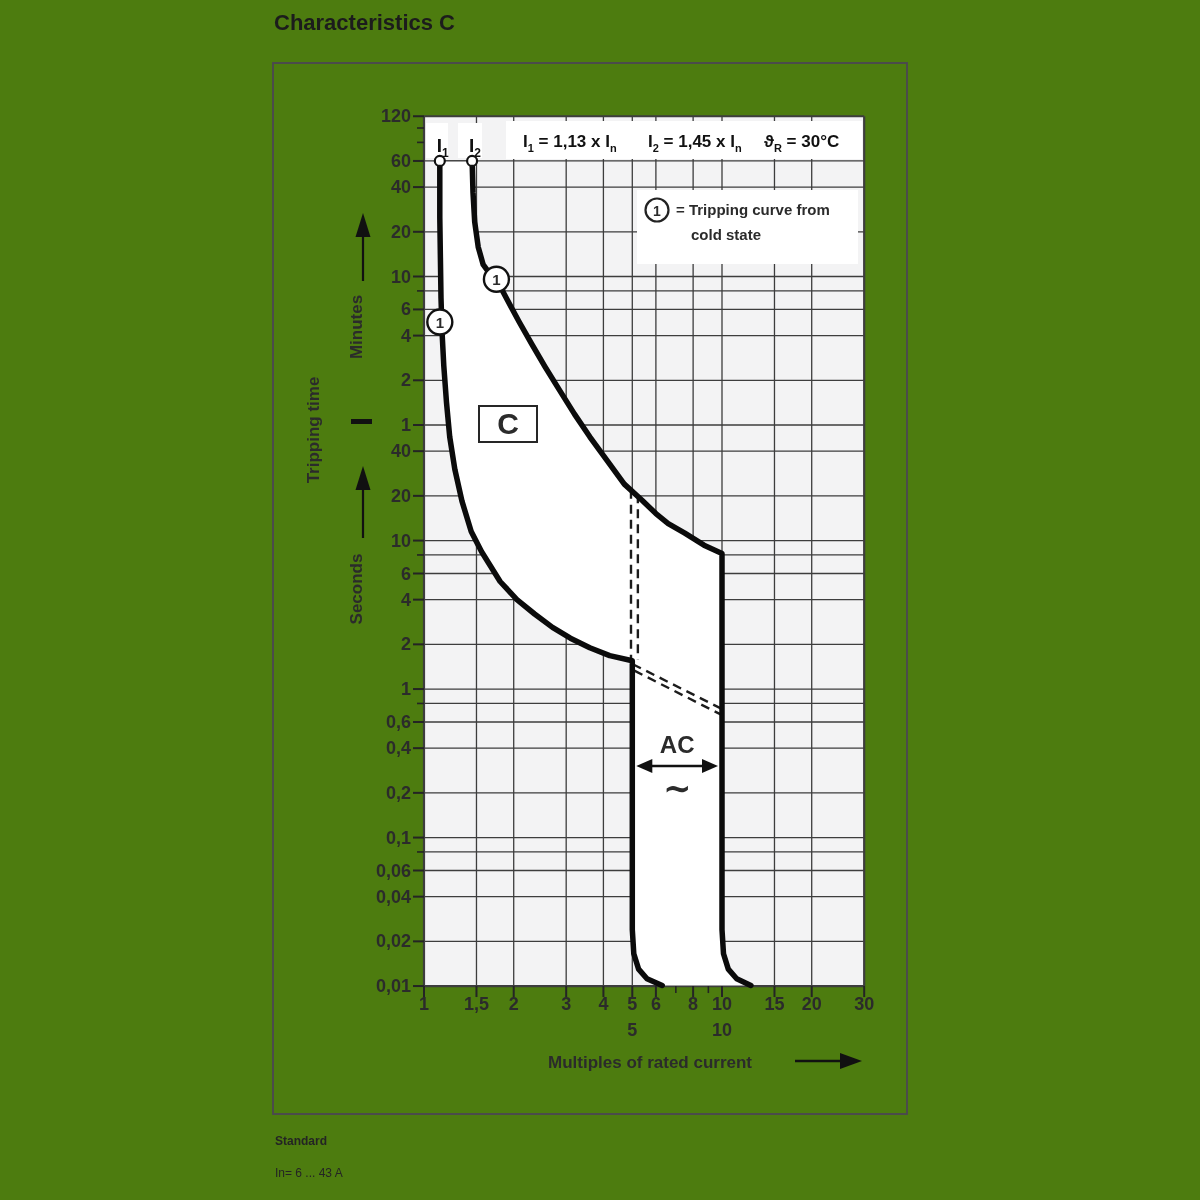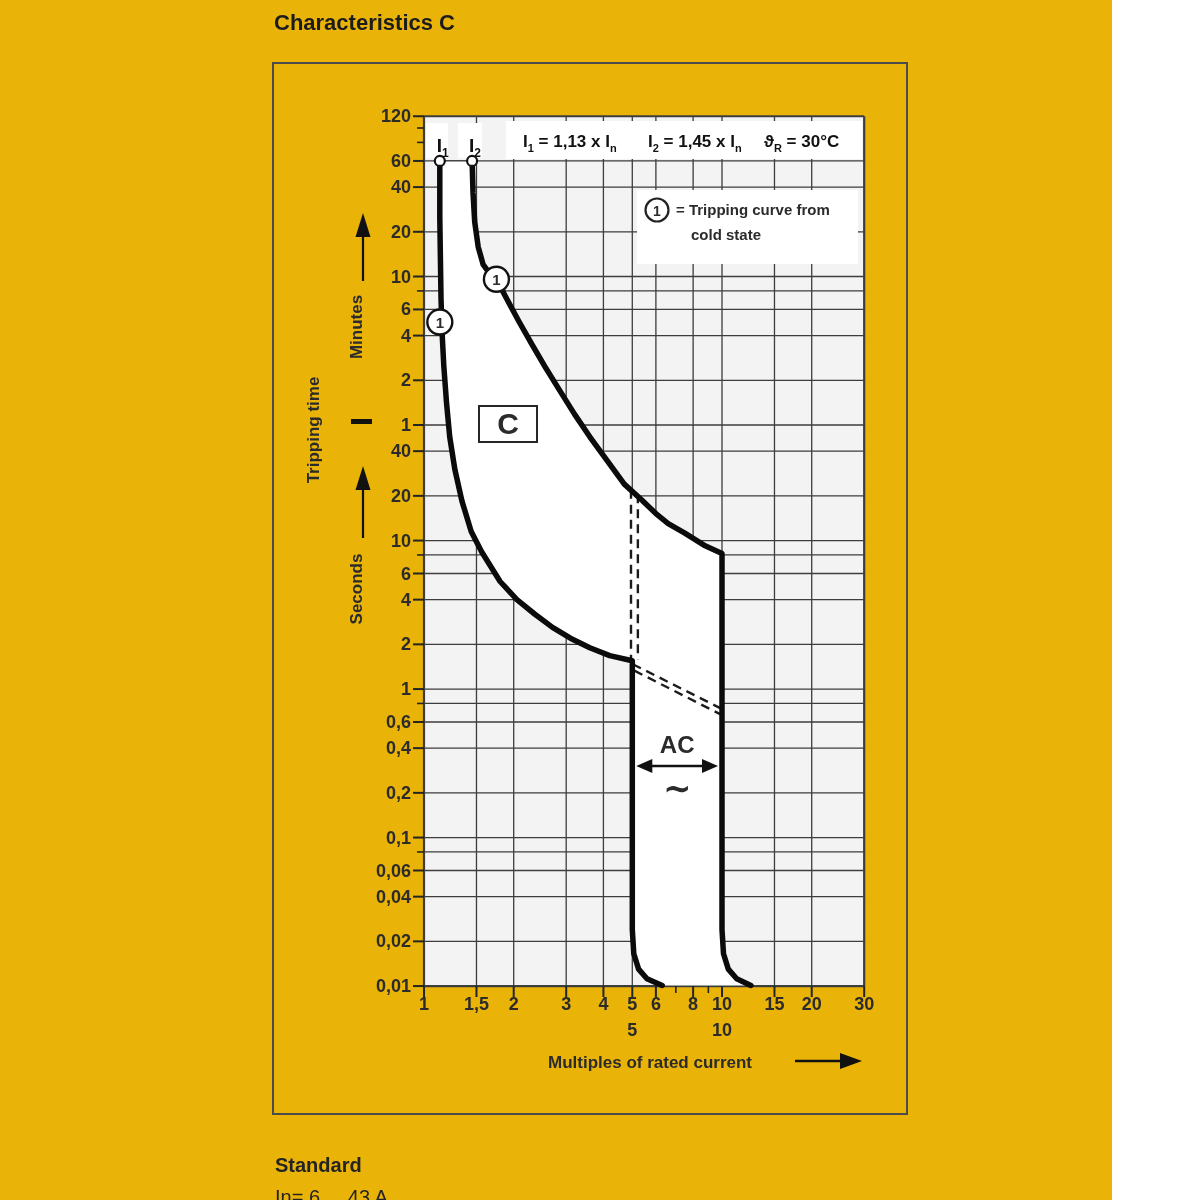--- a/index.html
+++ b/index.html
@@ -1,21 +1,21 @@
 <!DOCTYPE html>
 <html><head>
 <meta charset="utf-8">
 <style>
   html,body{margin:0;padding:0;}
-  .page{position:relative;width:1112px;height:1200px;background:#eab308;
+  .page{position:relative;width:1200px;height:1200px;background:#4d7c0f;
         font-family:"Liberation Sans","DejaVu Sans",sans-serif;overflow:hidden;}
   .page-title{position:absolute;left:274px;top:10px;font-size:22px;font-weight:700;color:#1c1c1c;}
   .chart-frame{position:absolute;left:272px;top:62px;width:632px;height:1049px;border:2px solid #4b4b4b;}
   svg#plot{position:absolute;left:0;top:0;}
-  .footer-line{position:absolute;left:275px;font-size:20px;font-weight:600;color:#242424;margin-top:20px;}
+  .footer-line{position:absolute;left:275px;font-size:12px;font-weight:600;color:#242424;}
   #footer1{top:1134px;}
   #footer2{top:1166px;font-weight:500;}
 </style>
 </head>
 <body>
 
 <div class="page">
   <div class="page-title">Characteristics C</div>
   <div class="chart-frame"></div>
   <svg id="plot" width="1200" height="1200">

